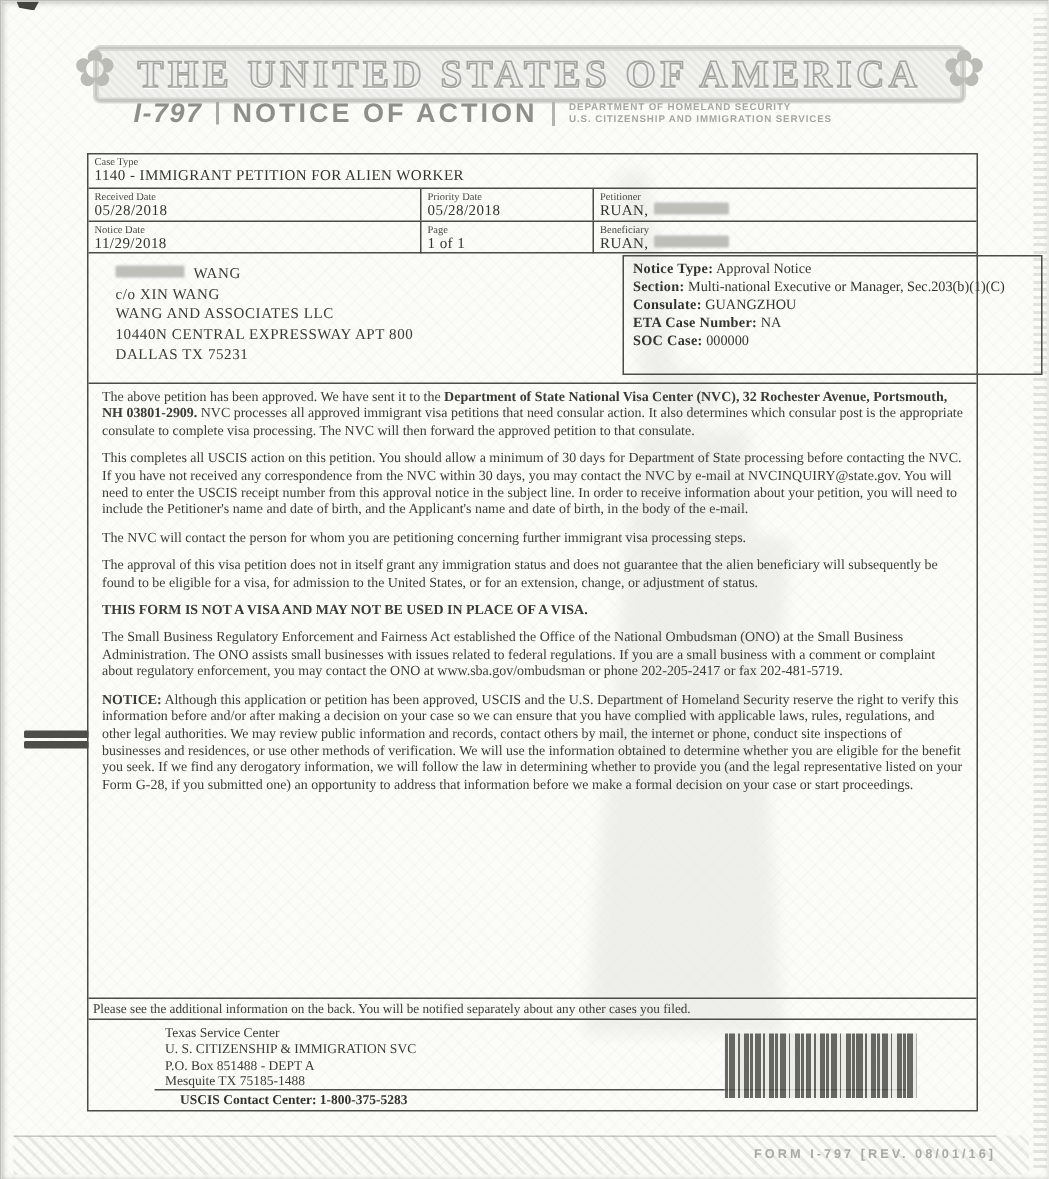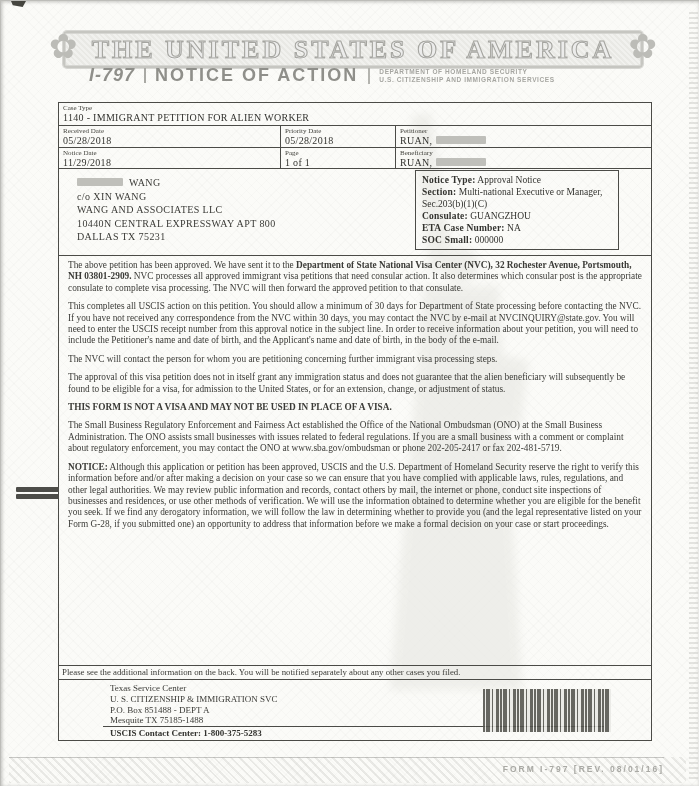--- a/index.html
+++ b/index.html
@@ -55,33 +55,33 @@
   .cell .lbl{font-size:7px;line-height:8px;color:#45453f;}
   .cell .val{font-size:10px;line-height:12px;letter-spacing:.3px;color:#33332f;}
   
   .redact{display:inline-block;height:8px;background:#bfbfba;border-radius:1px;filter:blur(.7px);vertical-align:baseline;}
   .r-receipt{width:32px;margin-left:2px;}
   .r-name{width:50px;margin-left:4px;}
   .r-addr{width:46px;margin-right:6px;}
   
   .mid{height:87px;border-bottom:1px solid #4b4b47;}
   .addressee{position:absolute;left:18px;top:7px;font-size:10px;line-height:13.5px;letter-spacing:.4px;color:#3a3a36;}
-  .notice-box{position:absolute;left:356px;top:1px;width:204px;height:80px;border:1px solid #4b4b47;
+  .notice-box{position:absolute;left:356px;top:1px;width:280px;height:80px;border:1px solid #4b4b47;
     box-sizing:border-box;padding:3px 6px;font-size:9.5px;line-height:12px;color:#33332f;}
   .notice-box b{letter-spacing:.2px;}
   
   .body-box{height:410px;border-bottom:1px solid #4b4b47;padding:4px 9px 0 9px;box-sizing:border-box;}
   .body-box p{margin:0 0 7px 0;font-size:9.3px;line-height:11.4px;text-align:left;color:#3b3b37;}
   
   .back-note{height:14px;border-bottom:1px solid #4b4b47;font-size:8.8px;line-height:13px;padding-left:3px;box-sizing:border-box;color:#3b3b37;}
   
   .bottom-box{height:60px;box-sizing:border-box;margin-left:44px;}
   .svc{position:absolute;left:7px;top:3px;font-size:9px;line-height:10.8px;color:#3a3a36;}
   .svc-divider{position:absolute;left:0;top:46px;width:501px;height:1px;background:#4b4b47;}
-  .contact{position:absolute;left:7px;top:48px;font-size:9px;font-weight:bold;color:#33332f;}
+  .contact{position:absolute;left:17px;top:48px;font-size:9px;font-weight:bold;color:#33332f;}
   .barcode{position:absolute;left:380px;top:9px;width:128px;height:43px;opacity:.88;
     background:repeating-linear-gradient(90deg,
       #53534d 0 2px, #e9e9e5 2px 3px,
       #53534d 3px 7px, #e9e9e5 7px 9px,
       #53534d 9px 10px, #e9e9e5 10px 13px,
       #53534d 13px 16px, #e9e9e5 16px 17px);}
   
   .reg-bars{position:absolute;left:15px;top:486px;}
   .reg-bar{width:43px;height:5px;background:#4d4d49;margin-bottom:2px;border-radius:1px;}
   
@@ -173,21 +173,21 @@
         <div>c/o XIN WANG</div>
         <div>WANG AND ASSOCIATES LLC</div>
         <div>10440N CENTRAL EXPRESSWAY APT 800</div>
         <div>DALLAS TX 75231</div>
       </div>
       <div class="notice-box">
         <div><b>Notice Type:</b><span> Approval Notice</span></div>
         <div><b>Section:</b><span> Multi-national Executive or Manager, Sec.203(b)(1)(C)</span></div>
         <div><b>Consulate:</b><span> GUANGZHOU</span></div>
         <div><b>ETA Case Number:</b><span> NA</span></div>
-        <div><b>SOC Small:</b><span> 000000</span></div>
+        <div><b>SOC Case:</b><span> 000000</span></div>
       </div>
     </div>
 
     <div class="row body-box">
         <p><span>The above petition has been approved. We have sent it to the </span><b>Department of State National Visa Center (NVC), 32 Rochester Avenue, Portsmouth, NH 03801-2909.</b><span> NVC processes all approved immigrant visa petitions that need consular action. It also determines which consular post is the appropriate consulate to complete visa processing. The NVC will then forward the approved petition to that consulate.</span></p>
         <p><span>This completes all USCIS action on this petition. You should allow a minimum of 30 days for Department of State processing before contacting the NVC. If you have not received any correspondence from the NVC within 30 days, you may contact the NVC by e-mail at NVCINQUIRY@state.gov. You will need to enter the USCIS receipt number from this approval notice in the subject line. In order to receive information about your petition, you will need to include the Petitioner's name and date of birth, and the Applicant's name and date of birth, in the body of the e-mail.</span></p>
         <p><span>The NVC will contact the person for whom you are petitioning concerning further immigrant visa processing steps.</span></p>
         <p><span>The approval of this visa petition does not in itself grant any immigration status and does not guarantee that the alien beneficiary will subsequently be found to be eligible for a visa, for admission to the United States, or for an extension, change, or adjustment of status.</span></p>
         <p><b>THIS FORM IS NOT A VISA AND MAY NOT BE USED IN PLACE OF A VISA.</b></p>
         <p><span>The Small Business Regulatory Enforcement and Fairness Act established the Office of the National Ombudsman (ONO) at the Small Business Administration. The ONO assists small businesses with issues related to federal regulations. If you are a small business with a comment or complaint about regulatory enforcement, you may contact the ONO at www.sba.gov/ombudsman or phone 202-205-2417 or fax 202-481-5719.</span></p>

